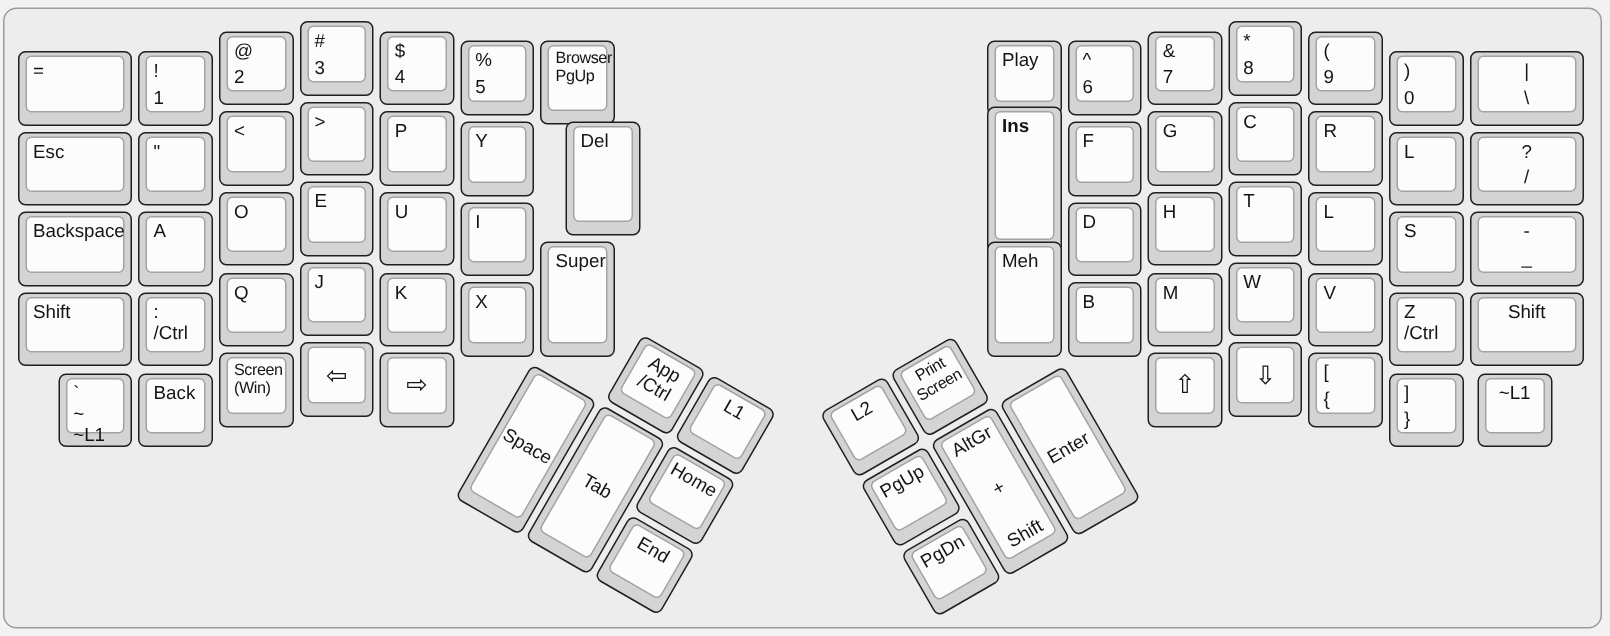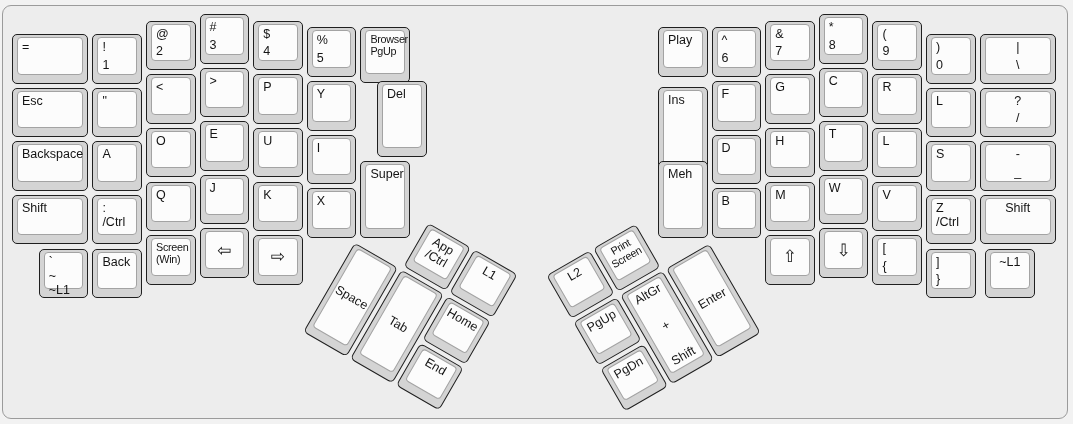--- a/index.html
+++ b/index.html
@@ -198,21 +198,21 @@
           <span>⇨</span>
         </div>
       </div>
     </div>
   <div class="group" style="left: 656px; top: 12px;">
       <div class="key" style="left: 2px; top: 15.4px; width: 49.6px; height: 49.6px;">
         <div class="face v-top a-left">
           <span>Play</span>
         </div>
       </div>
-      <div class="key" style="left: 2px; top: 75px; width: 49.6px; height: 98px;">
+      <div class="key" style="left: 2px; top: 59px; width: 49.6px; height: 98px; font-weight: bold;">
         <div class="face v-top a-left">
           <span>Ins</span>
         </div>
       </div>
       <div class="key" style="left: 2px; top: 149.4px; width: 49.6px; height: 76.4px;">
         <div class="face v-top a-left">
           <span>Meh</span>
         </div>
       </div>
       <div class="key" style="left: 55.6px; top: 15.4px; width: 49.6px; height: 49.6px;">

